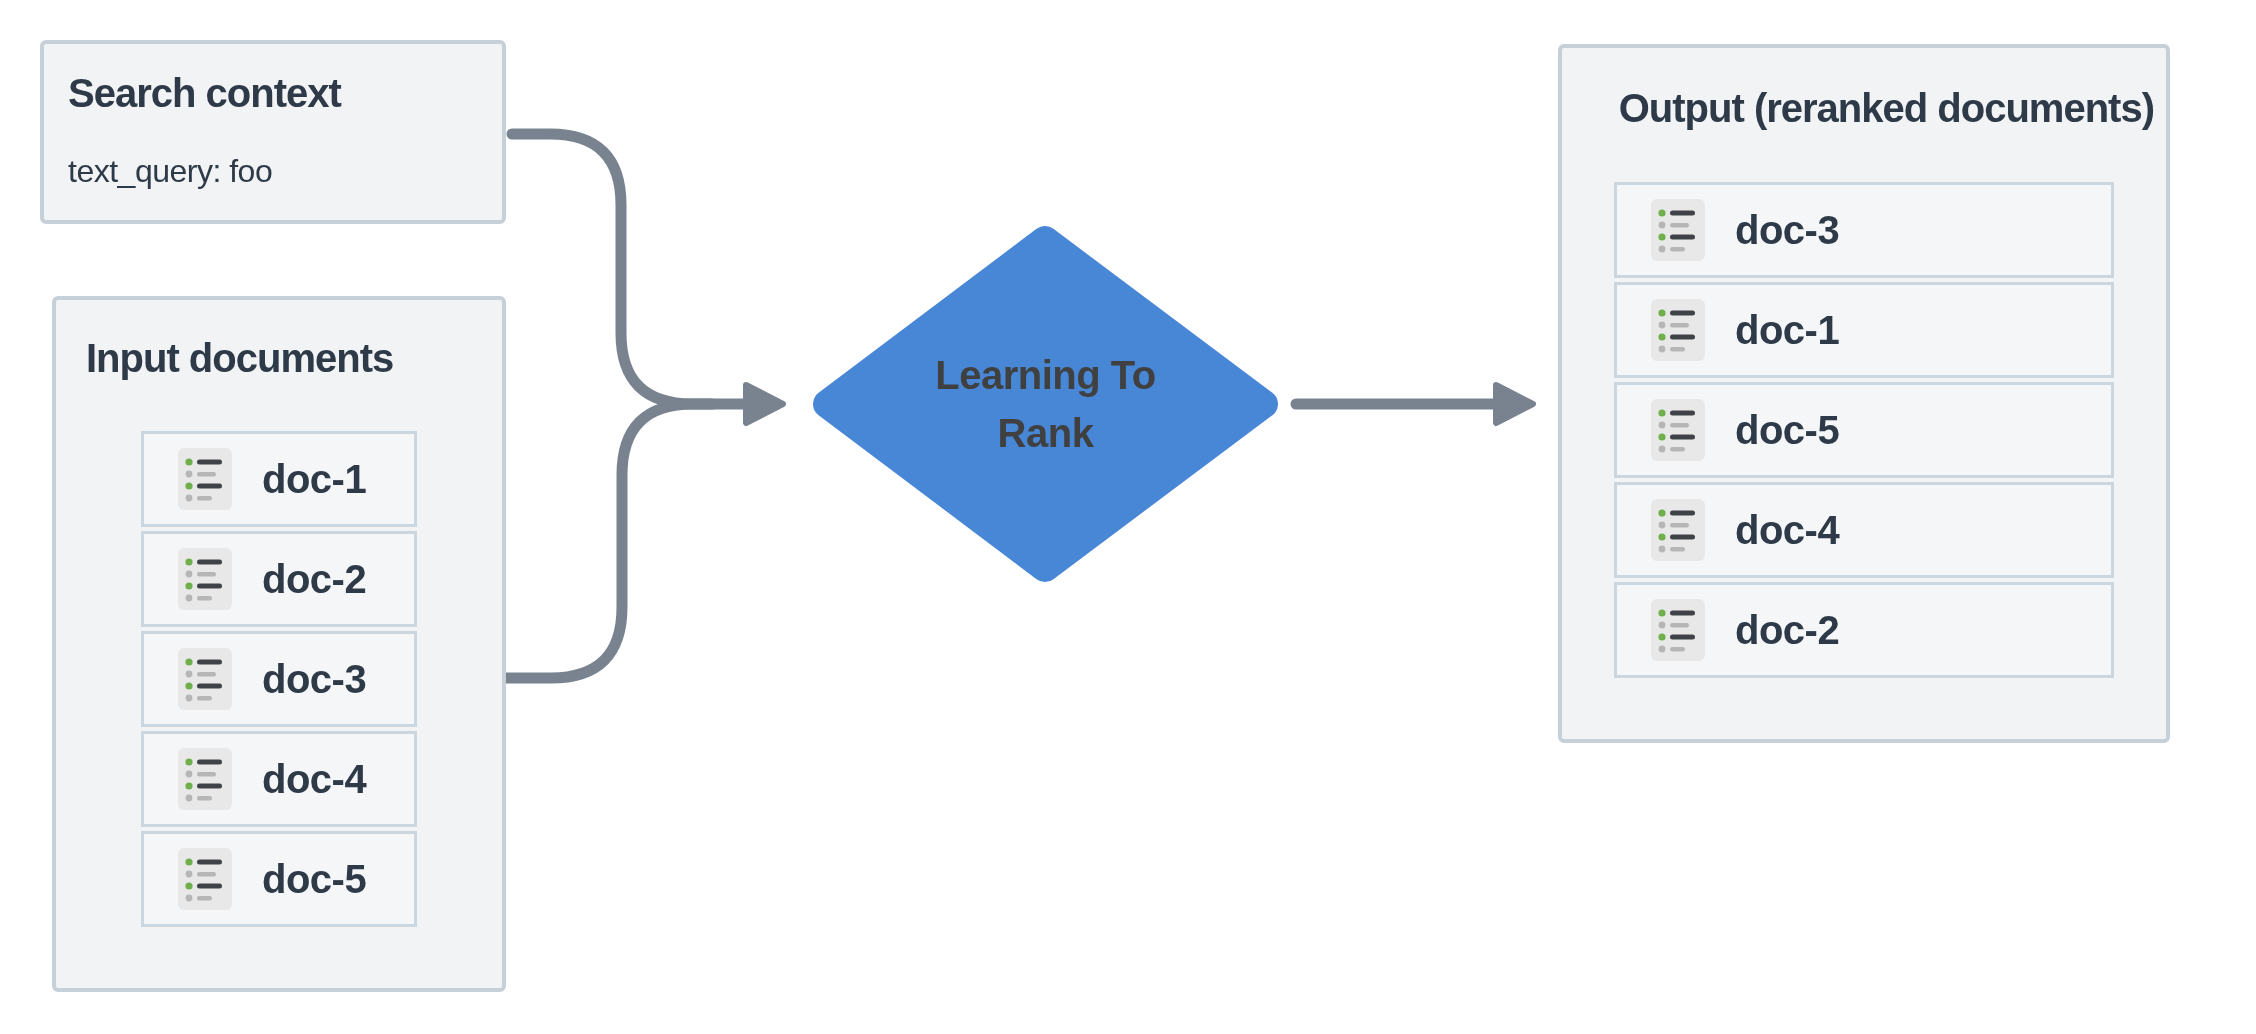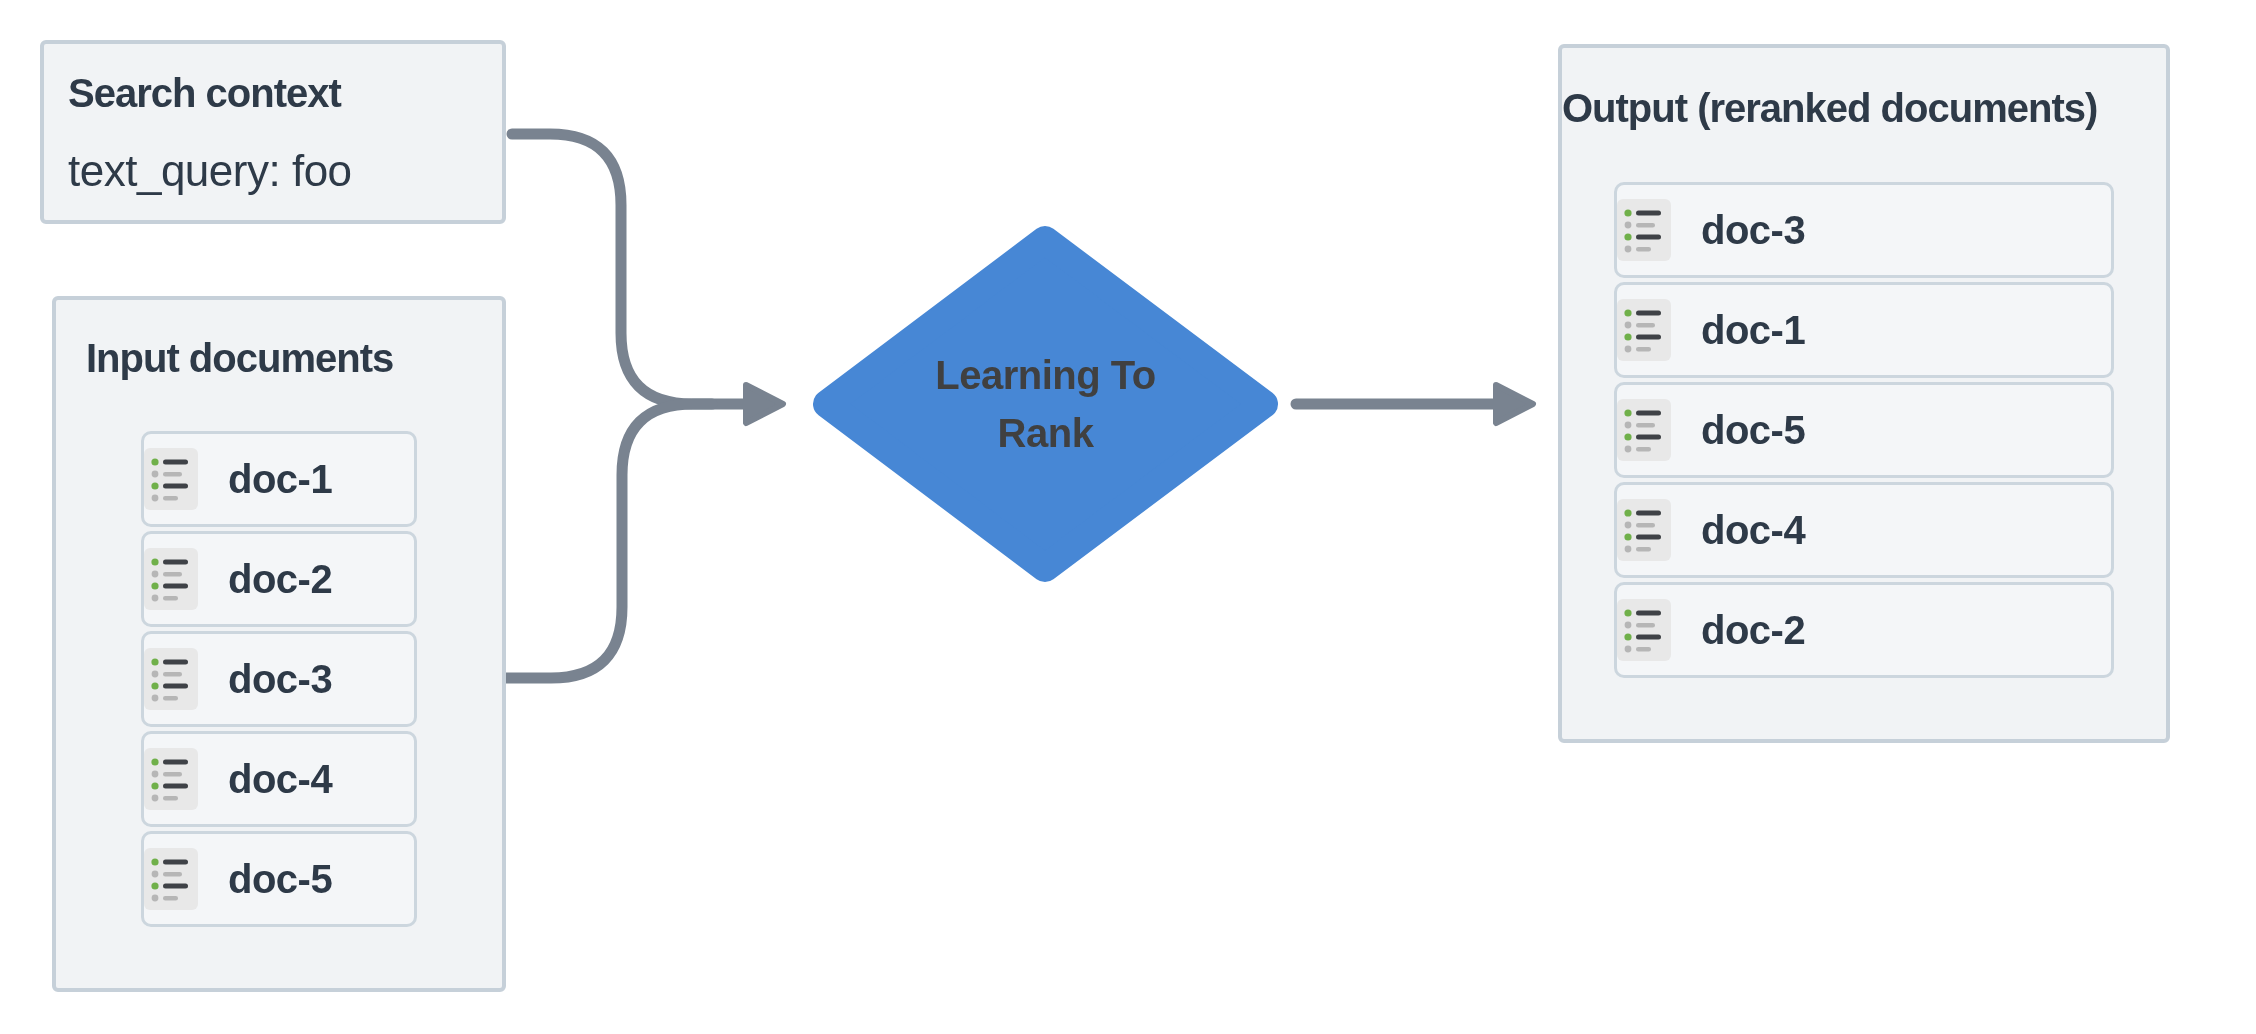--- a/index.html
+++ b/index.html
@@ -11,31 +11,31 @@
   .canvas{position:relative;width:2256px;height:1034px;background:#fff;overflow:hidden;
           font-family:"Liberation Sans",sans-serif;color:var(--text);}
   .box{position:absolute;box-sizing:border-box;background:var(--box-bg);
        border:4px solid var(--box-border);border-radius:6px;}
   #search-box{left:40px;top:40px;width:466px;height:184px;padding-left:12px;}
   #input-box{left:52px;top:296px;width:454px;height:696px;}
   #output-box{left:1558px;top:44px;width:612px;height:699px;}
   .box-title{position:absolute;font-size:40px;font-weight:700;letter-spacing:-1px;
              line-height:48px;white-space:nowrap;}
   #search-title{left:24px;top:25px;}
-  #search-query{position:absolute;left:24px;top:103px;font-size:44px;line-height:48px;
+  #search-query{position:absolute;left:24px;top:103px;font-size:32px;line-height:48px;
                 letter-spacing:-0.5px;white-space:nowrap;}
   #input-title{left:30px;top:34px;}
-  #output-title{left:0;right:12px;top:36px;text-align:left;}
+  #output-title{left:0;right:12px;top:36px;text-align:right;}
   .doc-list{position:absolute;left:50%;transform:translateX(-50%);
             display:flex;flex-direction:column;gap:4px;}
   #input-list{top:131px;width:276px;}
   #output-list{top:134px;width:500px;}
   .doc-item{box-sizing:border-box;height:96px;background:var(--item-bg);
-            border:3px solid var(--item-border);border-radius:10px;
-            display:flex;align-items:center;gap:30px;flex:none;}
+            border:3px solid var(--item-border);border-radius:0;
+            display:flex;align-items:center;padding-left:34px;gap:30px;flex:none;}
   .doc-icon{width:54px;height:62px;flex:none;}
   .doc-icon .bg{fill:var(--icon-bg);}
   .doc-icon .dot.green{fill:var(--icon-green);}
   .doc-icon .dot.gray{fill:var(--icon-gray);}
   .doc-icon .bar.dark{fill:var(--icon-dark);}
   .doc-icon .bar.gray{fill:var(--icon-gray);}
   .doc-label{font-size:40px;font-weight:700;letter-spacing:-0.5px;}
   #diagram-svg{position:absolute;left:0;top:0;pointer-events:none;}
   .connector{fill:none;stroke:var(--arrow);stroke-width:11;stroke-linecap:round;stroke-linejoin:round;}
   .arrowhead{fill:var(--arrow);stroke:var(--arrow);stroke-width:6;stroke-linejoin:round;}

